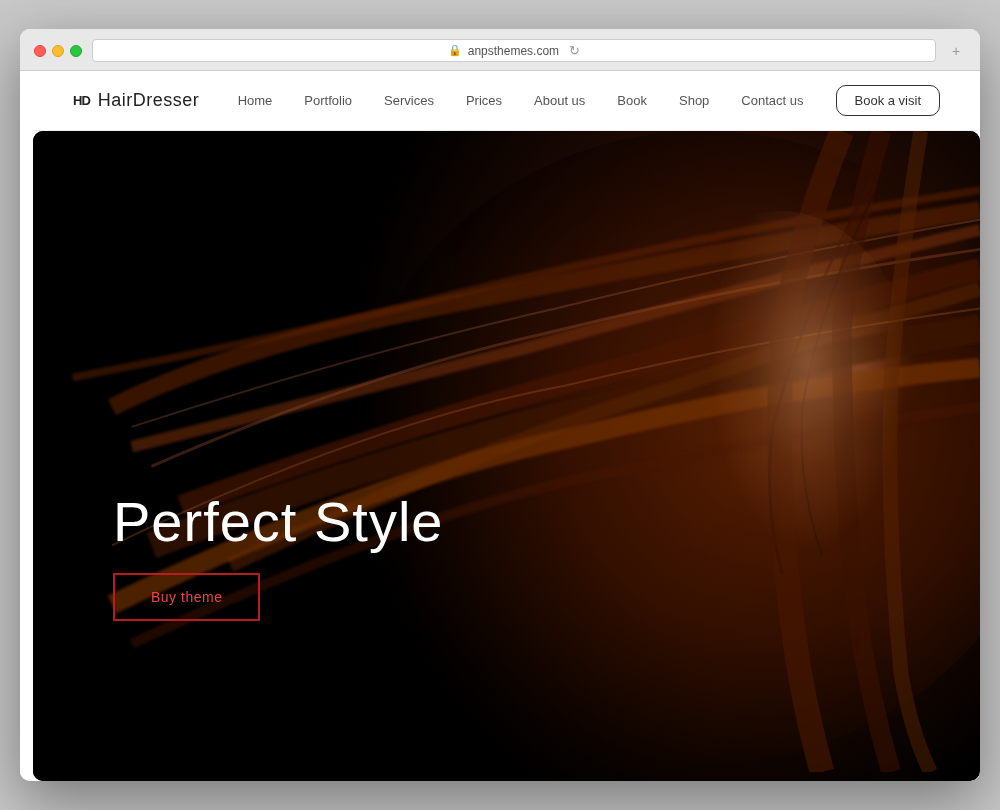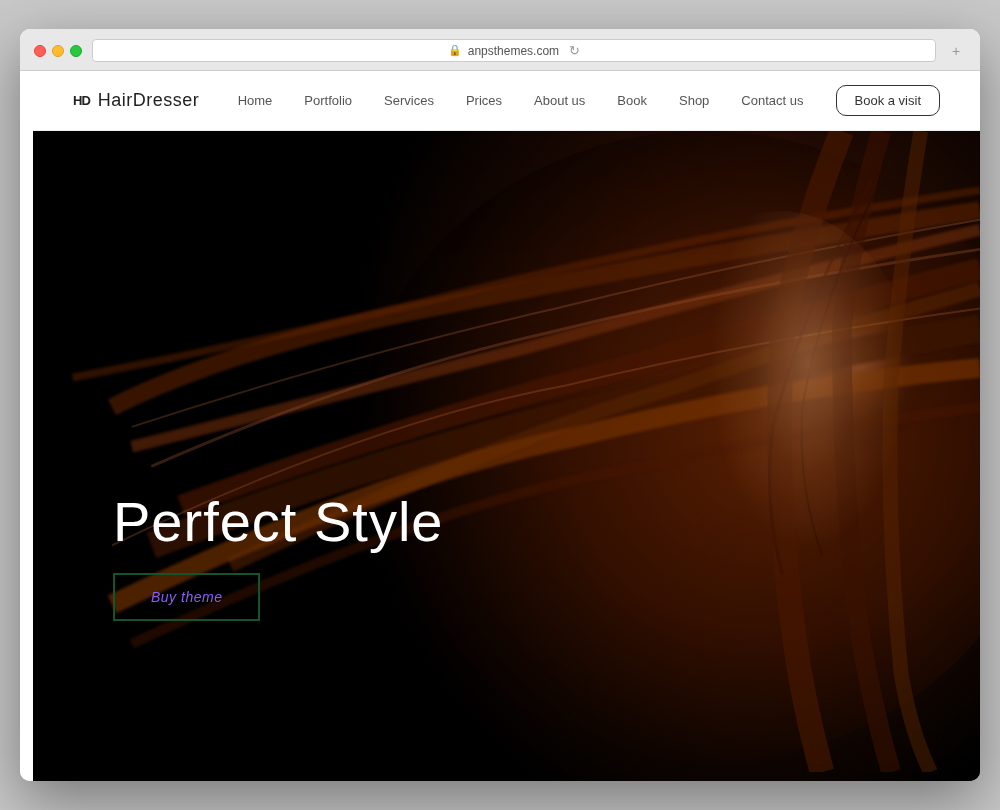--- a/index.html
+++ b/index.html
@@ -132,20 +132,21 @@
       cursor: pointer;
       border-radius: 10px;
     }
 
     
     .hero {
       position: relative;
       height: 650px;
       background: #000;
       overflow: hidden;
+      border-radius: 10px;
     }
 
     
     .hero-bg {
       position: absolute;
       inset: 0;
       background:
         radial-gradient(ellipse 60% 100% at 75% 40%, #4a1e08 0%, #2a0d03 30%, #000 70%),
         radial-gradient(ellipse 80% 60% at 85% 60%, #6b2d10 0%, #3d1506 40%, transparent 70%);
     }
@@ -192,29 +193,28 @@
     .hero-subtitle {
       font-size: 14px;
       font-weight: 300;
       line-height: 1.7;
       color: rgba(255,255,255,0.85);
       margin-bottom: 36px;
       max-width: 400px;
     }
 
     .buy-theme-btn {
-      border: 2px solid #14532d;
+      border: 2px solid #b91c1c;
       padding: 14px 36px;
       font-size: 14px;
       font-weight: 400;
-      color: #8b5cf6;
+      color: #ef4444;
       background: transparent;
       cursor: pointer;
       letter-spacing: 0.5px;
-      font-style: italic;
     }
   </style>
 </head>
 <body>
 
 <div class="browser-window">
 
   <div class="browser-chrome">
     <div class="traffic-lights">
       <div class="traffic-light red"></div>

